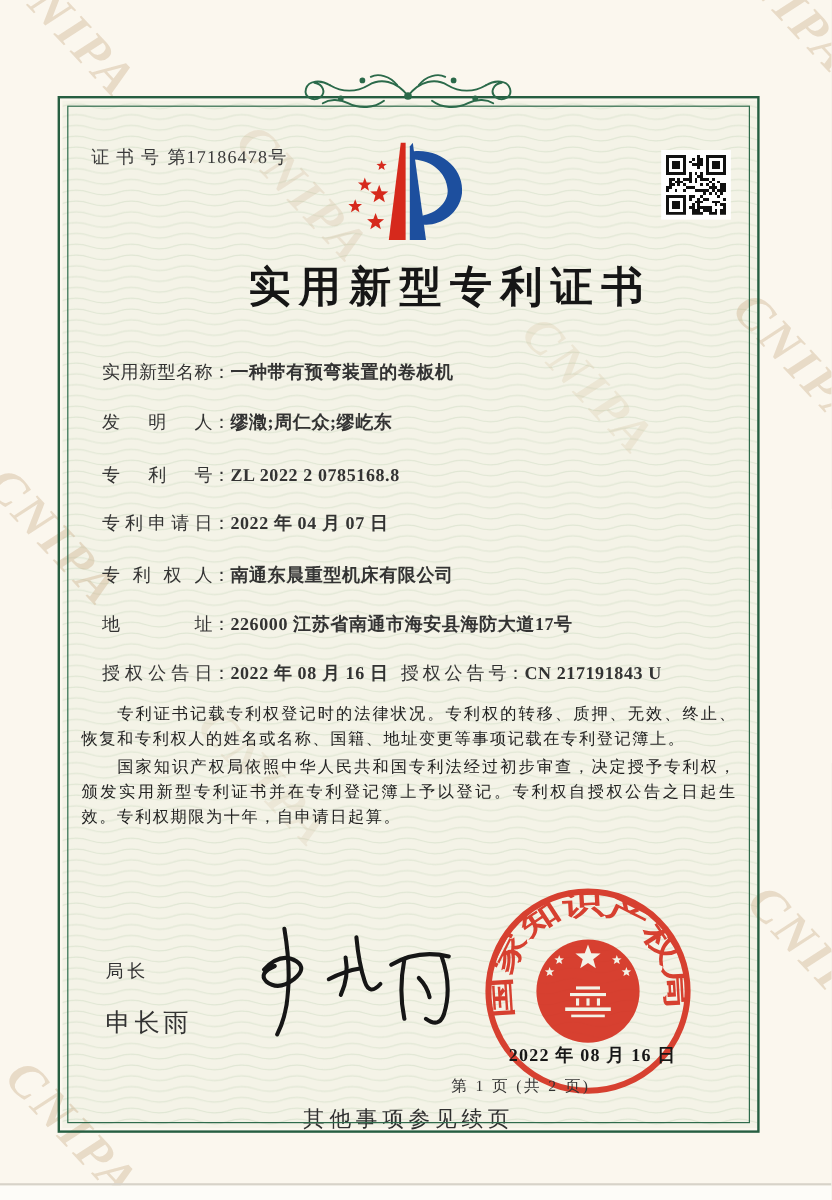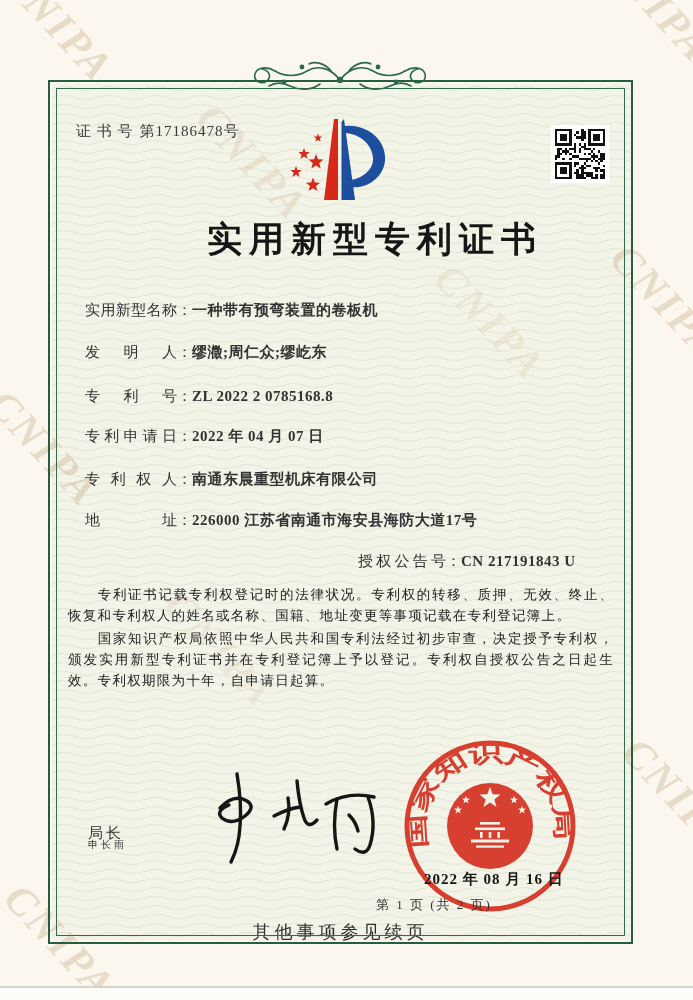--- a/index.html
+++ b/index.html
@@ -41,29 +41,29 @@
 
   .title{position:absolute;left:48px;top:216px;width:654px;text-align:center;
          font-size:35px;font-weight:700;letter-spacing:7px;color:#161616;}
 
   .fields{position:absolute;left:85px;top:295px;width:530px;font-size:15px;color:#333;}
   .frow{position:absolute;left:0;white-space:nowrap;}
   .frow .label{display:inline-block;width:92px;text-align:justify;text-align-last:justify;vertical-align:top;}
   .frow .value{letter-spacing:.5px;font-weight:bold;}
   .r0{top:6px;} .r1{top:48px;} .r2{top:92px;} .r3{top:132px;} .r4{top:175px;} .r5{top:216px;}
   .grant{top:257px;}
-  .grant .pair2{position:absolute;left:249px;top:0;white-space:nowrap;margin-left:24px;}
+  .grant .pair2{position:absolute;left:249px;top:0;white-space:nowrap;}
   .grant .pair2 .label{width:88px;}
 
   .paras{position:absolute;left:68px;top:584px;width:546px;font-size:13.5px;line-height:21px;
          letter-spacing:1.3px;text-align:justify;color:#222;}
   .paras p{margin:0 0 2px 0;text-indent:2.2em;}
 
-  .sig-title{position:absolute;left:88px;top:800px;font-size:15px;letter-spacing:3px;color:#333;margin-top:24px;}
-  .sig-name{position:absolute;left:88px;top:838px;font-size:10px;letter-spacing:3px;color:#333;}
+  .sig-title{position:absolute;left:88px;top:800px;font-size:15px;letter-spacing:3px;color:#333;}
+  .sig-name{position:absolute;left:88px;top:838px;font-size:21px;letter-spacing:3px;color:#333;}
   .sig-svg{position:absolute;left:192px;top:768px;}
 
   .seal{position:absolute;left:402px;top:738px;width:176px;height:176px;opacity:.93;}
   .seal-date{position:absolute;left:424px;top:870px;font-size:15px;font-weight:700;letter-spacing:1px;
              color:#171717;z-index:3;}
 
   .page-info{position:absolute;left:48px;top:896px;width:692px;text-align:center;font-size:13px;
              letter-spacing:2px;color:#333;padding-left:40px;}
   .footer-note{position:absolute;left:48px;top:920px;width:585px;text-align:center;font-size:18px;
                letter-spacing:4px;color:#2f2f2f;z-index:2;}
@@ -257,20 +257,23 @@
       <div class="frow r3">
         <span class="label">专利申请日</span><span>：</span><span class="value">2022 年 04 月 07 日</span>
       </div>
       <div class="frow r4">
         <span class="label">专利权人</span><span>：</span><span class="value">南通东晨重型机床有限公司</span>
       </div>
       <div class="frow r5">
         <span class="label">地址</span><span>：</span><span class="value">226000 江苏省南通市海安县海防大道17号</span>
       </div>
       <div class="frow grant">
+        <span>
+          <span class="label">授权公告日</span><span>：</span><span class="value">2022 年 08 月 16 日</span>
+        </span>
         <span class="pair2">
           <span class="label">授权公告号</span><span>：</span><span class="value">CN 217191843 U</span>
         </span>
       </div>
     </div>
 
     <div class="paras">
       <p>专利证书记载专利权登记时的法律状况。专利权的转移、质押、无效、终止、恢复和专利权人的姓名或名称、国籍、地址变更等事项记载在专利登记簿上。</p>
       <p>国家知识产权局依照中华人民共和国专利法经过初步审查，决定授予专利权，颁发实用新型专利证书并在专利登记簿上予以登记。专利权自授权公告之日起生效。专利权期限为十年，自申请日起算。</p>
     </div>

